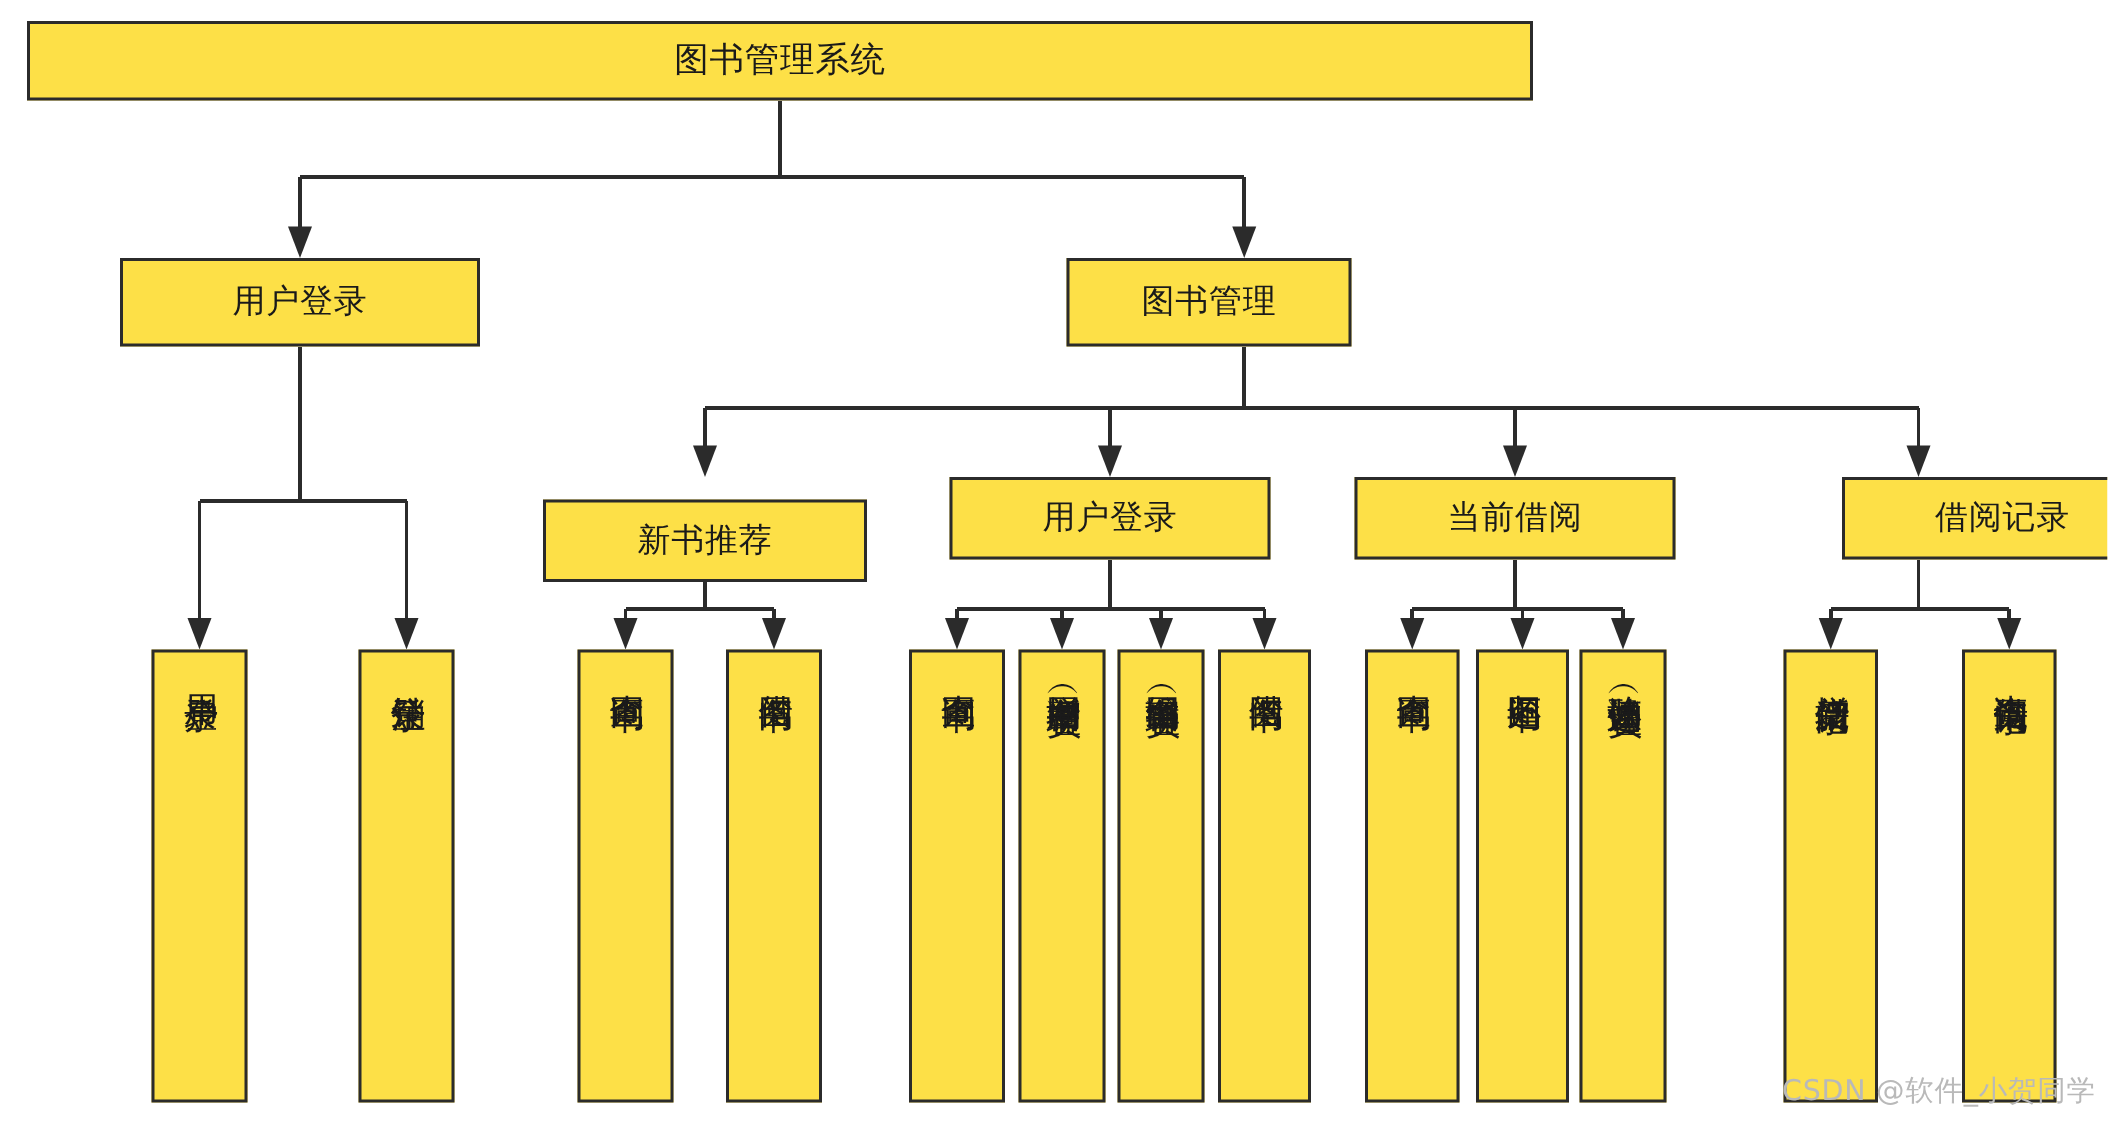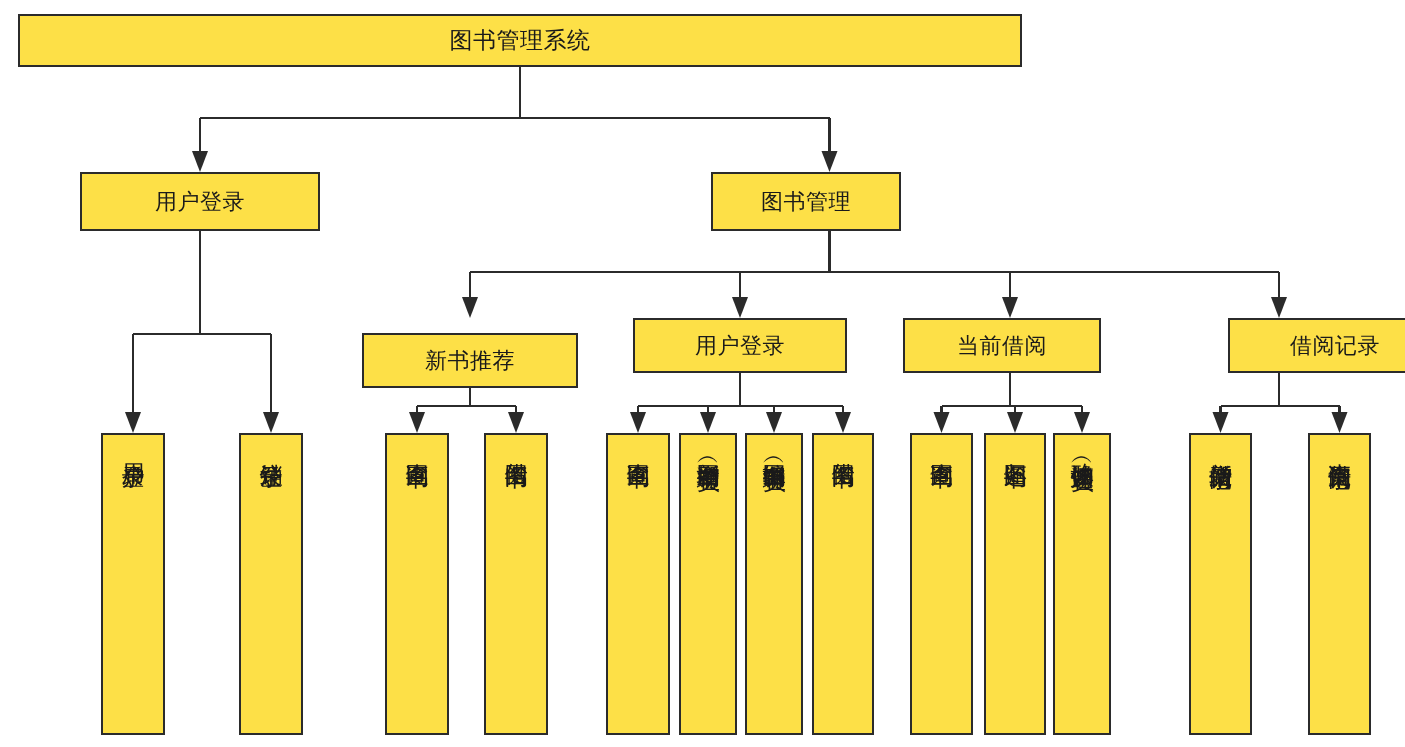--- a/index.html
+++ b/index.html
@@ -140,21 +140,21 @@
       </div>
       <div class="node horiz" style="left: 711px; top: 172px; width: 190px; height: 59px;">
         <span class="lbl">图书管理</span>
       </div>
       <div class="node horiz" style="left: 362px; top: 318px; width: 216px; height: 55px; margin-top: 15px;">
         <span class="lbl">新书推荐</span>
       </div>
       <div class="node horiz" style="left: 633px; top: 318px; width: 214px; height: 55px;">
         <span class="lbl">用户登录</span>
       </div>
-      <div class="node horiz" style="left: 903px; top: 318px; width: 198px; height: 55px;">
+      <div class="node horiz" style="left: 903px; top: 318px; width: 214px; height: 55px;">
         <span class="lbl">当前借阅</span>
       </div>
       <div class="node horiz" style="left: 1228px; top: 318px; width: 214px; height: 55px;">
         <span class="lbl">借阅记录</span>
       </div>
       <div class="node leaf" style="left: 101px; top: 433px; width: 64px; height: 302px;">
         <span class="lbl">用户登录</span>
       </div>
       <div class="node leaf" style="left: 239px; top: 433px; width: 64px; height: 302px;">
         <span class="lbl">注销登录</span>
@@ -186,13 +186,14 @@
       <div class="node leaf tall" style="left: 1053px; top: 433px; width: 58px; height: 302px;">
         <span class="lbl">确认归还（管理员）</span>
       </div>
       <div class="node leaf tall" style="left: 1189px; top: 433px; width: 63px; height: 302px;">
         <span class="lbl">新增借阅记录</span>
       </div>
       <div class="node leaf tall" style="left: 1308px; top: 433px; width: 63px; height: 302px;">
         <span class="lbl">查询借阅记录</span>
       </div>
     </div>
+  <div class="watermark" style="left: 1188px; top: 714px;">CSDN @软件_小贺同学</div>
 </div>
 
 </body></html>

